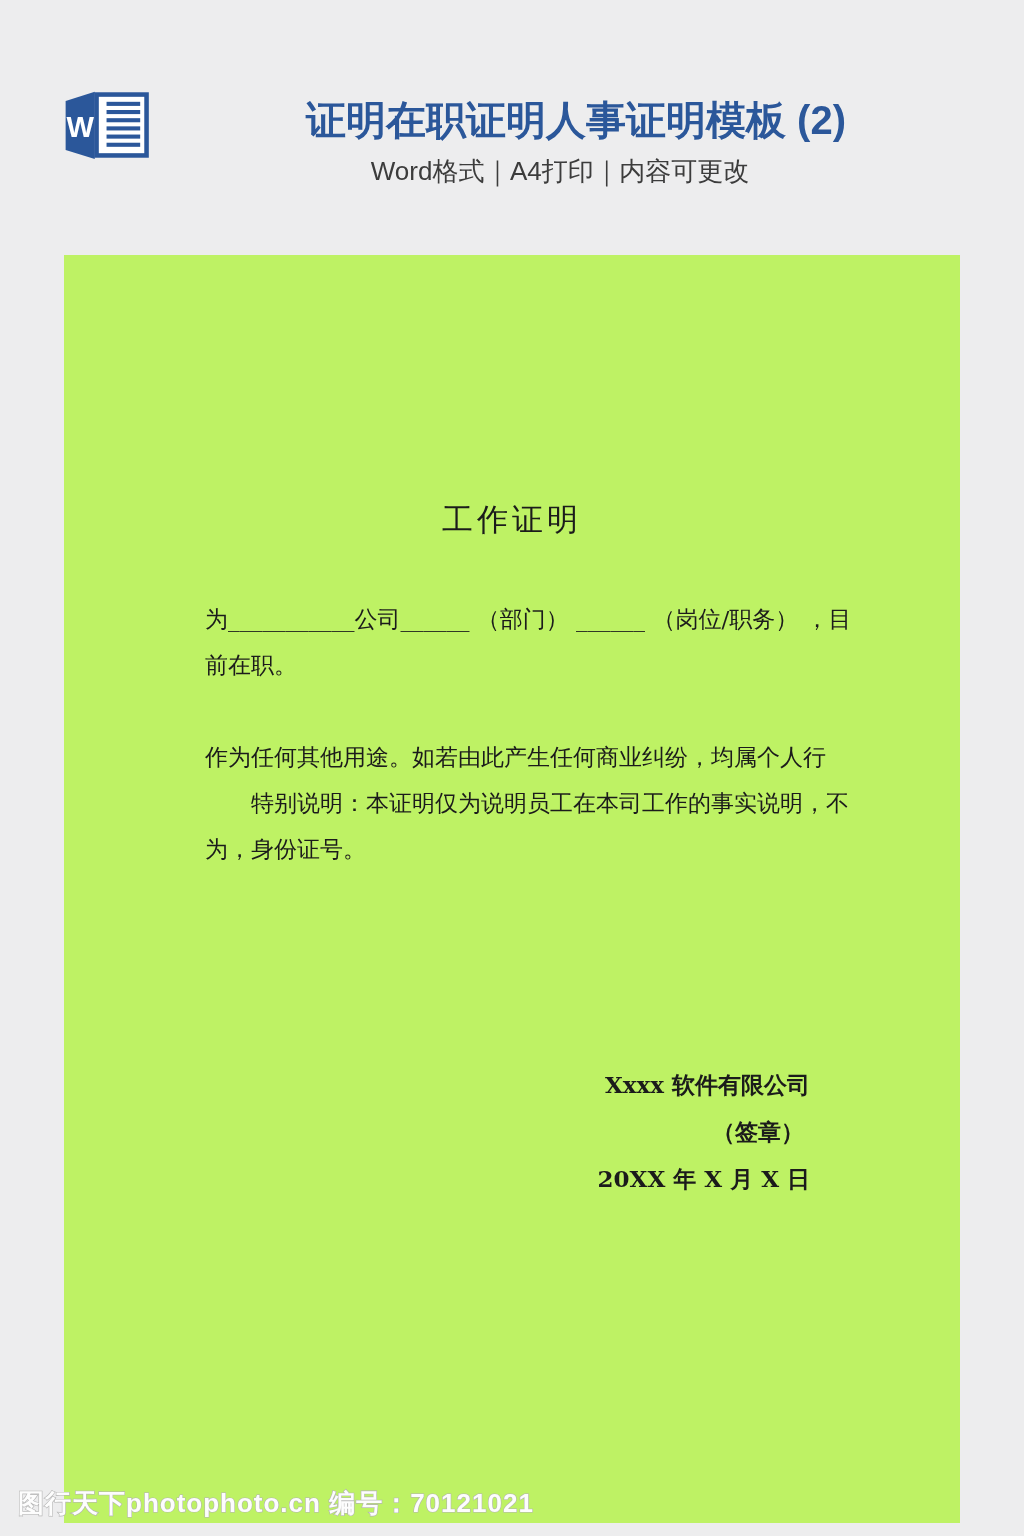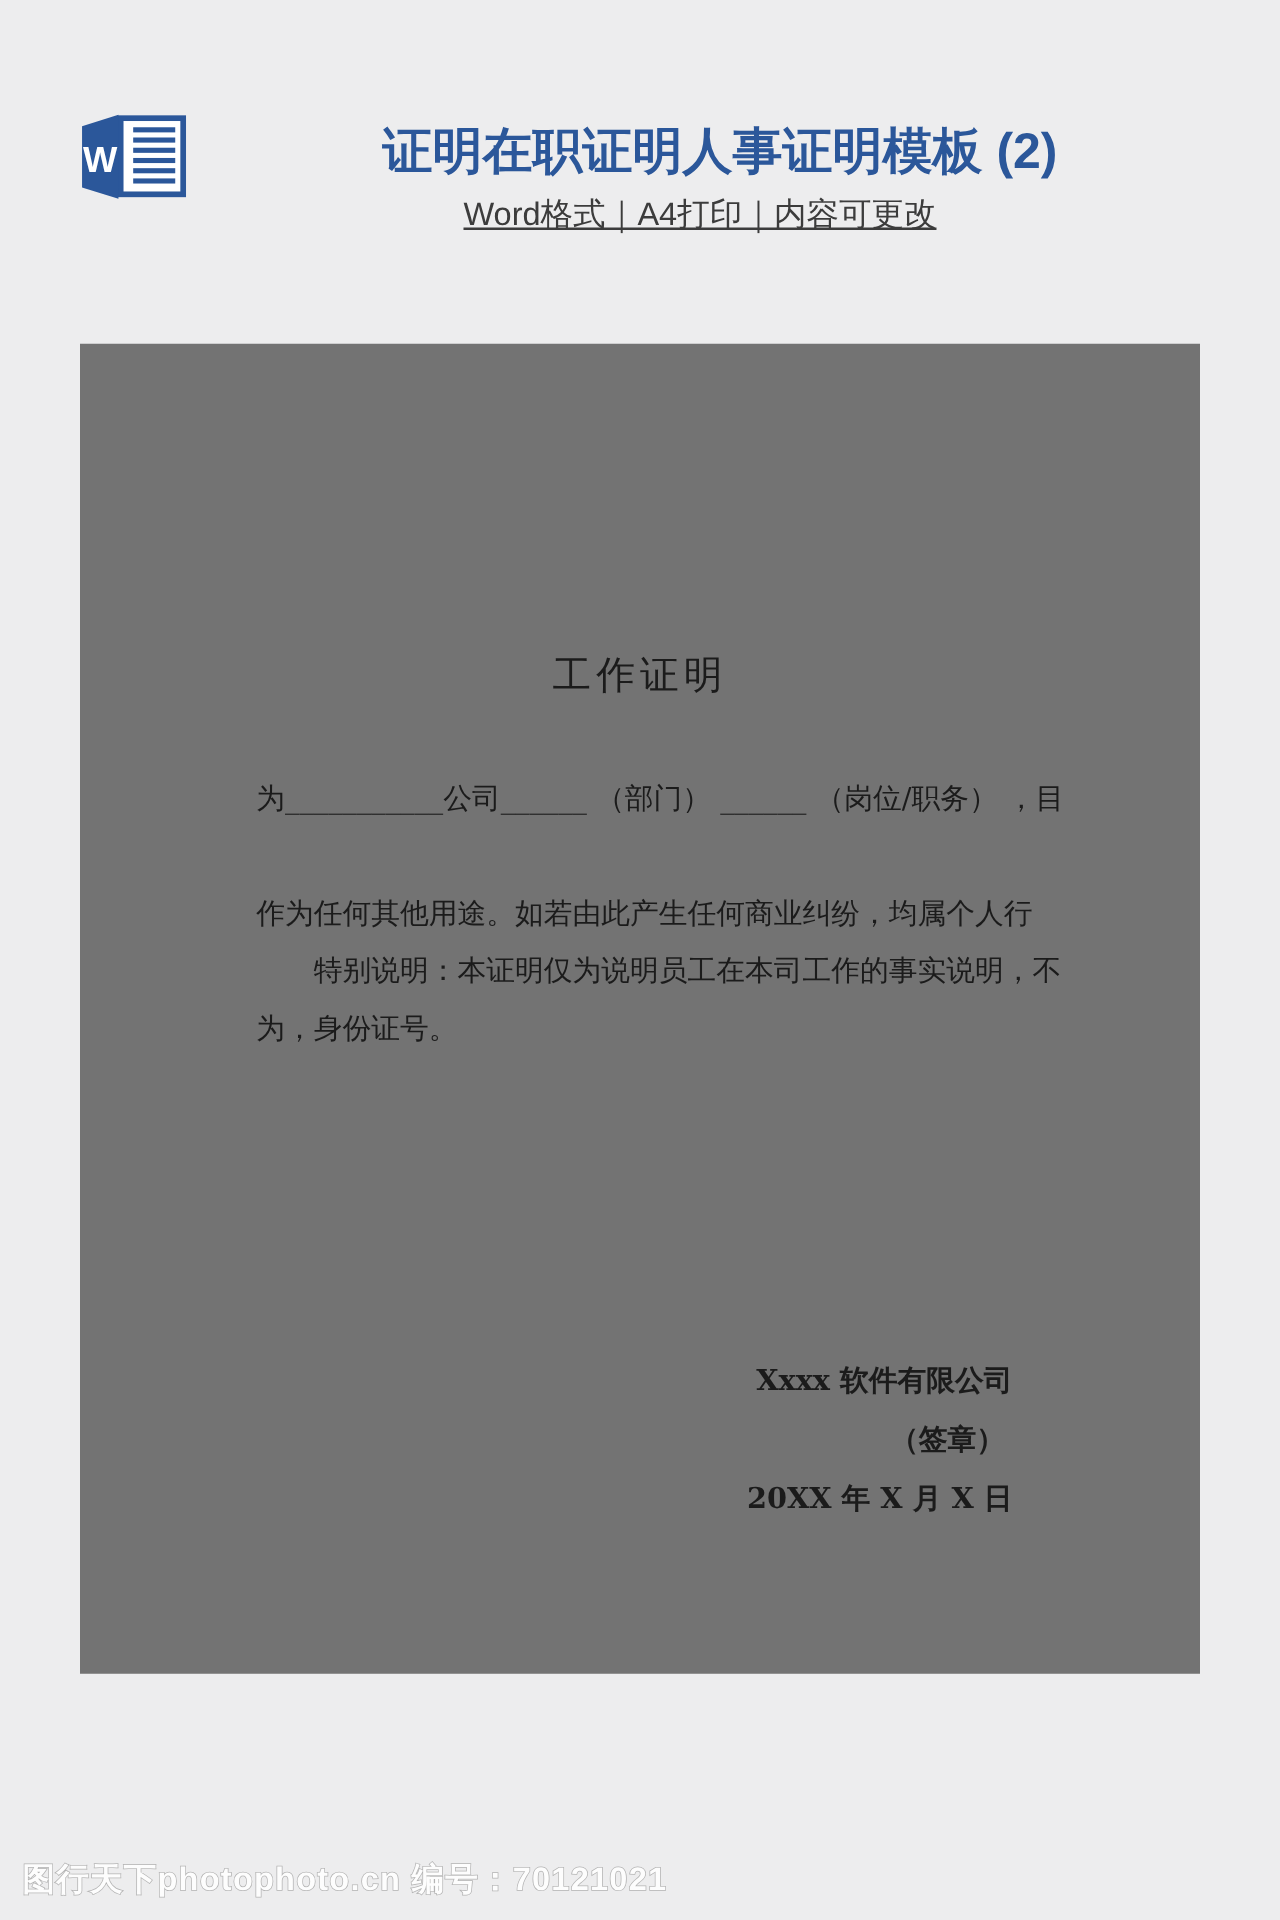--- a/index.html
+++ b/index.html
@@ -23,28 +23,26 @@
     letter-spacing:0px;
     white-space:nowrap;
     padding-left:32px;
   }
   .header-subtitle {
     position:absolute; left:96px; top:154px; width:928px;
     text-align:center;
     font-size:26px;
     color:#3c3c3c;
     white-space:nowrap;
-    text-decoration:underline;
   }
   
   .page {
     position:absolute; left:64px; top:255px;
-    width:896px; height:1064px;
-    background:#737373;
-    margin-top:20px;
+    width:896px; height:1268px;
+    background:#bef264;
   }
   .doc-title {
     position:absolute; left:0; top:244px; width:100%;
     text-align:center;
     font-family:"DejaVu Serif", serif;
     font-size:31px;
     letter-spacing:4px;
     color:#1b1b1b;
   }
   .doc-body {
@@ -97,20 +95,21 @@
 </svg>
 
 <div class="header-title">证明在职证明人事证明模板 (2)</div>
 <div class="header-subtitle">Word格式｜A4打印｜内容可更改</div>
 
 <div class="page">
   <div class="doc-title">工作证明</div>
 
   <div class="doc-body">
       <div class="doc-line">为___________公司______ （部门） ______ （岗位/职务） ，目</div>
+      <div class="doc-line">前在职。</div>
       <div class="doc-line">&nbsp;</div>
       <div class="doc-line">作为任何其他用途。如若由此产生任何商业纠纷，均属个人行</div>
       <div class="doc-line indent">特别说明：本证明仅为说明员工在本司工作的事实说明，不</div>
       <div class="doc-line">为，身份证号。</div>
     </div>
 
   <div class="signature">
     <div class="company-line">Xxxx 软件有限公司</div>
     <div class="seal-line">（签章）</div>
     <div class="date-line">20XX 年 X 月 X 日</div>

